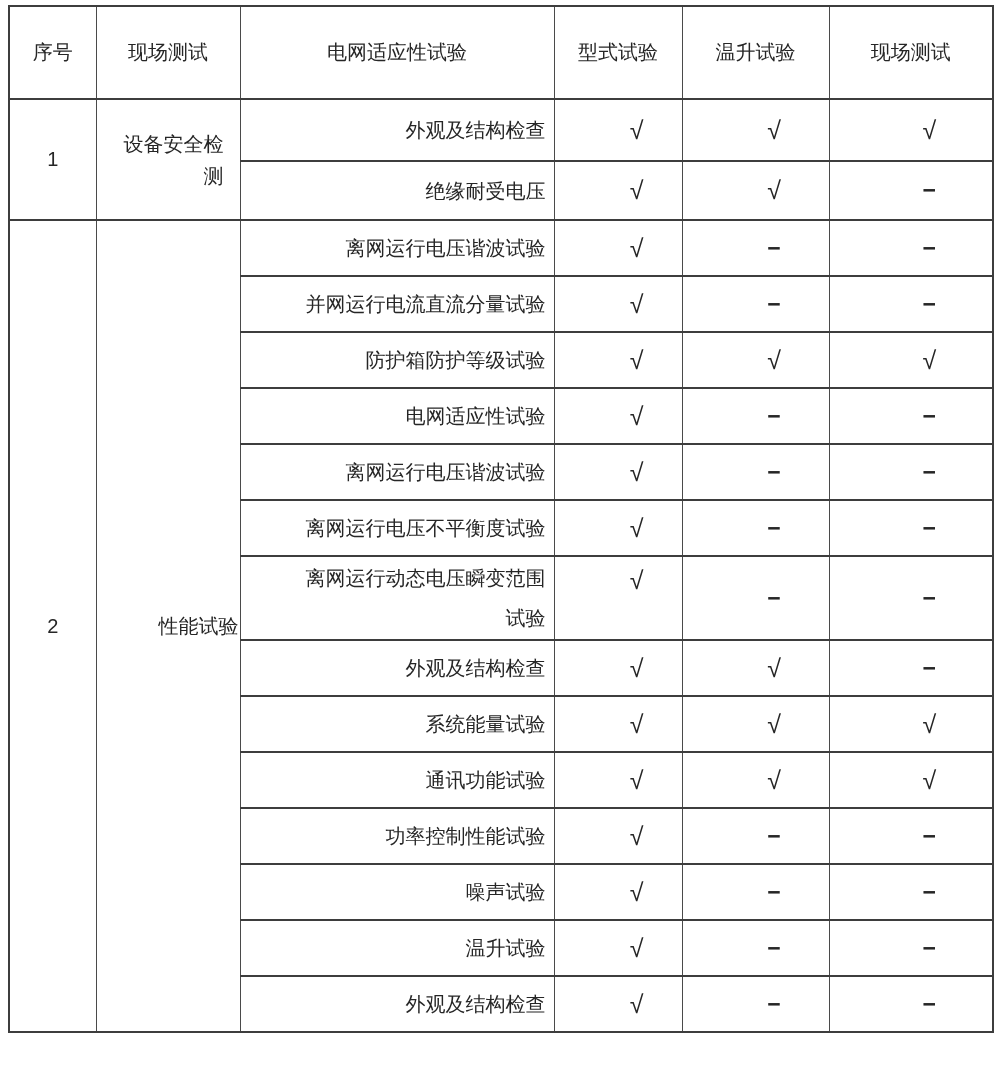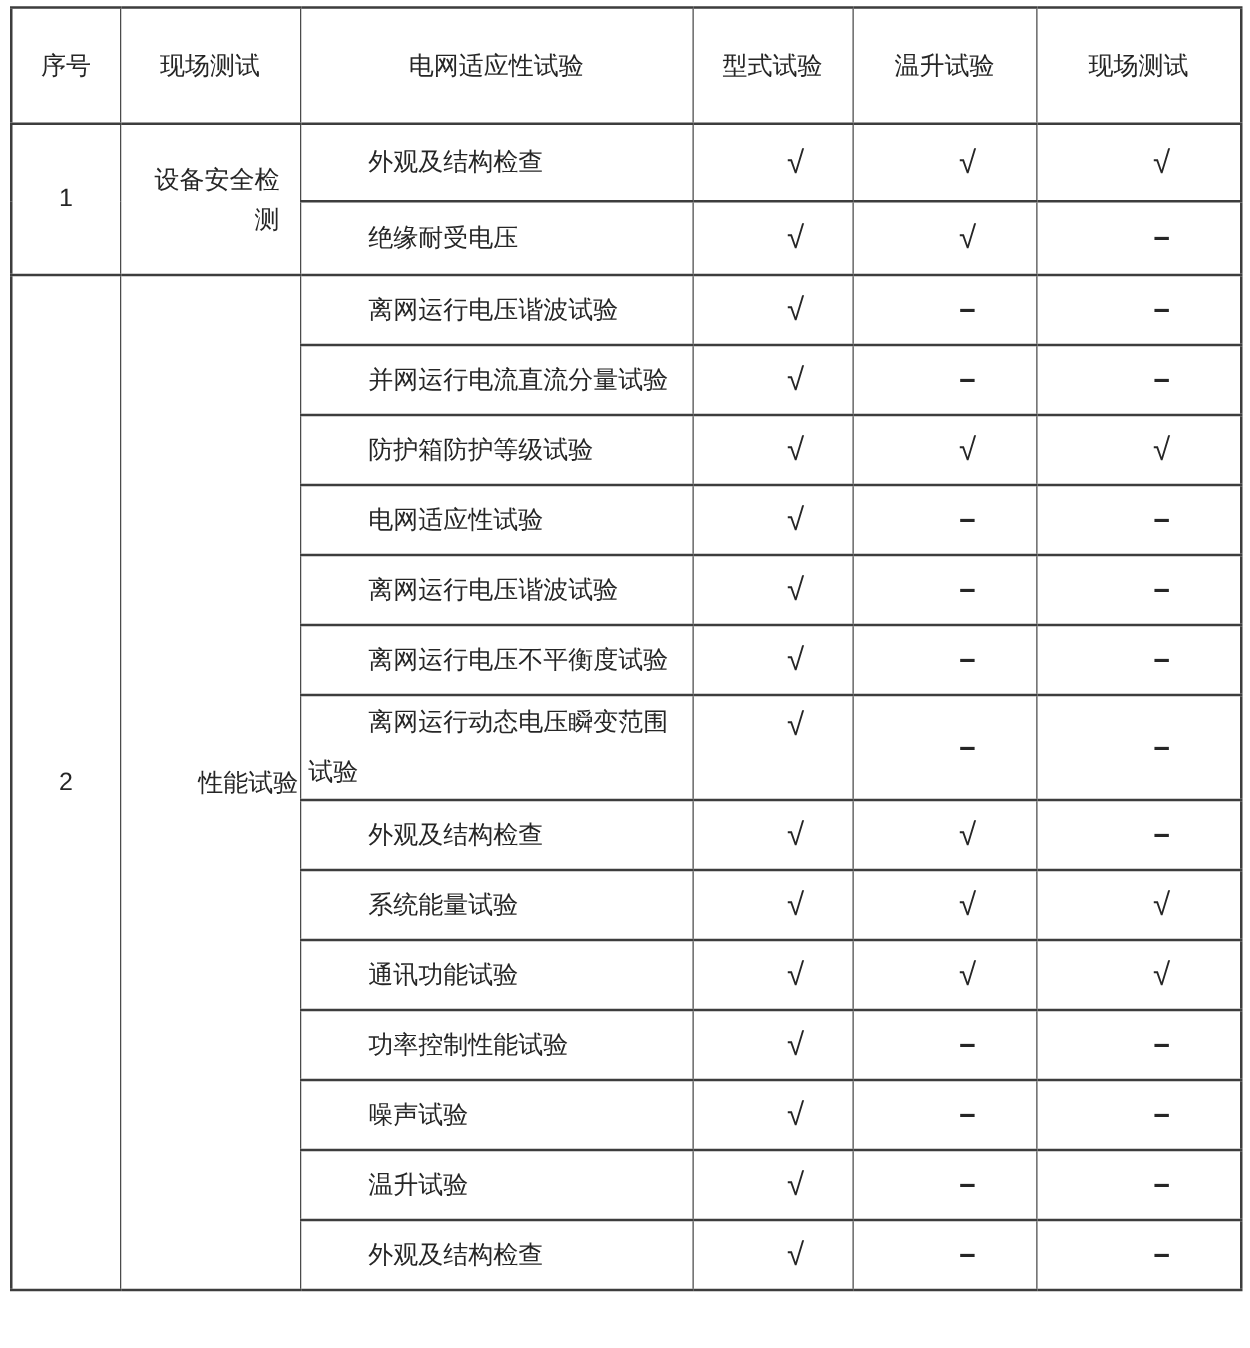--- a/index.html
+++ b/index.html
@@ -23,21 +23,21 @@
   }
   tr{height:56px;}
   tr.r1a{height:62px;}
   tr.r1b{height:59px;}
   tr.tall{height:84px;margin-top:28px;}
   td{font-size:20px;vertical-align:middle;color:#262626;}
   td.serial{text-align:center;}
   td.cat-wrap{text-align:right;padding:0 16px 0 14px;line-height:32px;}
   td.cat-center{text-align:right;}
   td.name{
-    text-align:left;padding-left:6px;padding-right:8px;
+    text-align:right;padding-left:6px;padding-right:8px;
     text-indent:48px;line-height:40px;
   }
   td.mark{text-align:center;padding-left:38px;font-size:25px;}
   td.mark.dash{font-weight:700;font-size:23px;}
   tr.tall td.mark-type_test{vertical-align:top;padding-top:9px;}
 </style>
 </head>
 <body>
 
 <div class="page">

